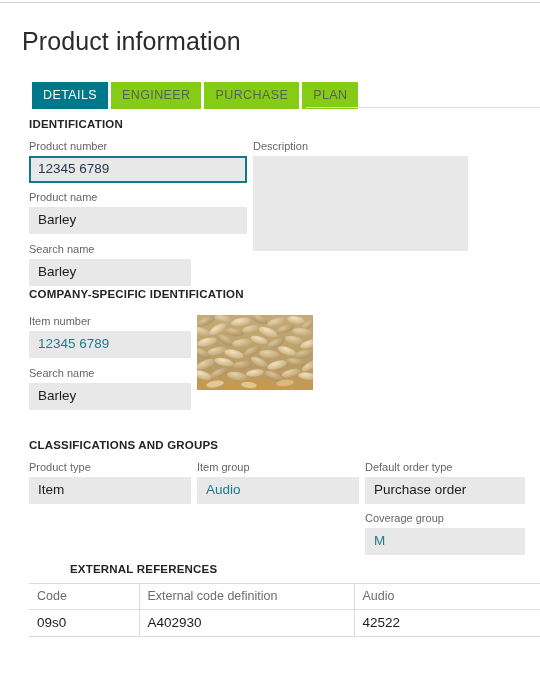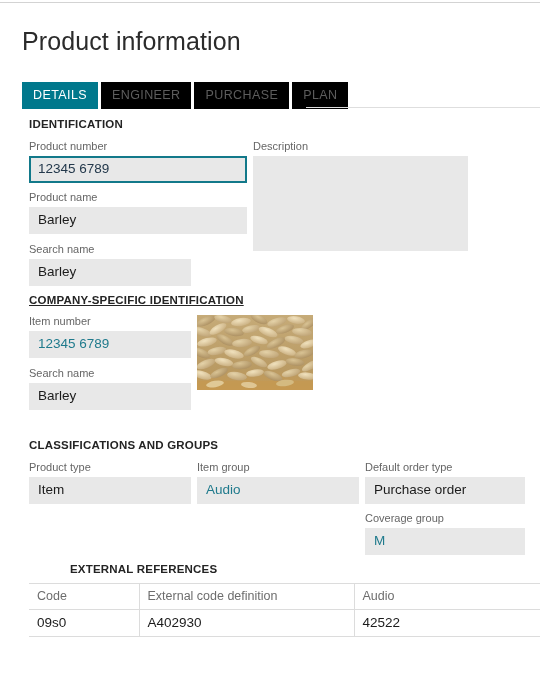--- a/index.html
+++ b/index.html
@@ -43,30 +43,30 @@
     font-weight: 300;
     letter-spacing: 0.1px;
     color: #2b2b2b;
     line-height: 30px;
     white-space: nowrap;
   }
 
   
   .tabstrip {
     position: absolute;
-    left: 22px;
+    left: 32px;
     top: 82px;
     display: flex;
     align-items: flex-start;
   }
   .tab {
     font-size: 12.5px;
     letter-spacing: 0.4px;
     padding: 6px 11px 7px 11px;
-    background: #000000;
+    background: #84cc16;
     color: #5d5d5d;
     margin-right: 3px;
     line-height: 14px;
     white-space: nowrap;
     cursor: pointer;
   }
   .tab.active {
     background: #00788c;
     color: #ffffff;
   }
@@ -83,21 +83,21 @@
   .section-heading {
     position: absolute;
     left: 29px;
     font-size: 11.5px;
     font-weight: bold;
     letter-spacing: 0.2px;
     color: #242424;
     white-space: nowrap;
   }
   #sec-identification { top: 118px; }
-  #sec-company        { top: 294px; text-decoration: underline; }
+  #sec-company        { top: 288px; }
   #sec-classifications{ top: 439px; }
   #sec-external       { top: 563px; padding-left: 41px; }
 
   
   .field { position: absolute; }
   .field-label {
     font-size: 11px;
     color: #666666;
     line-height: 15px;
     white-space: nowrap;

